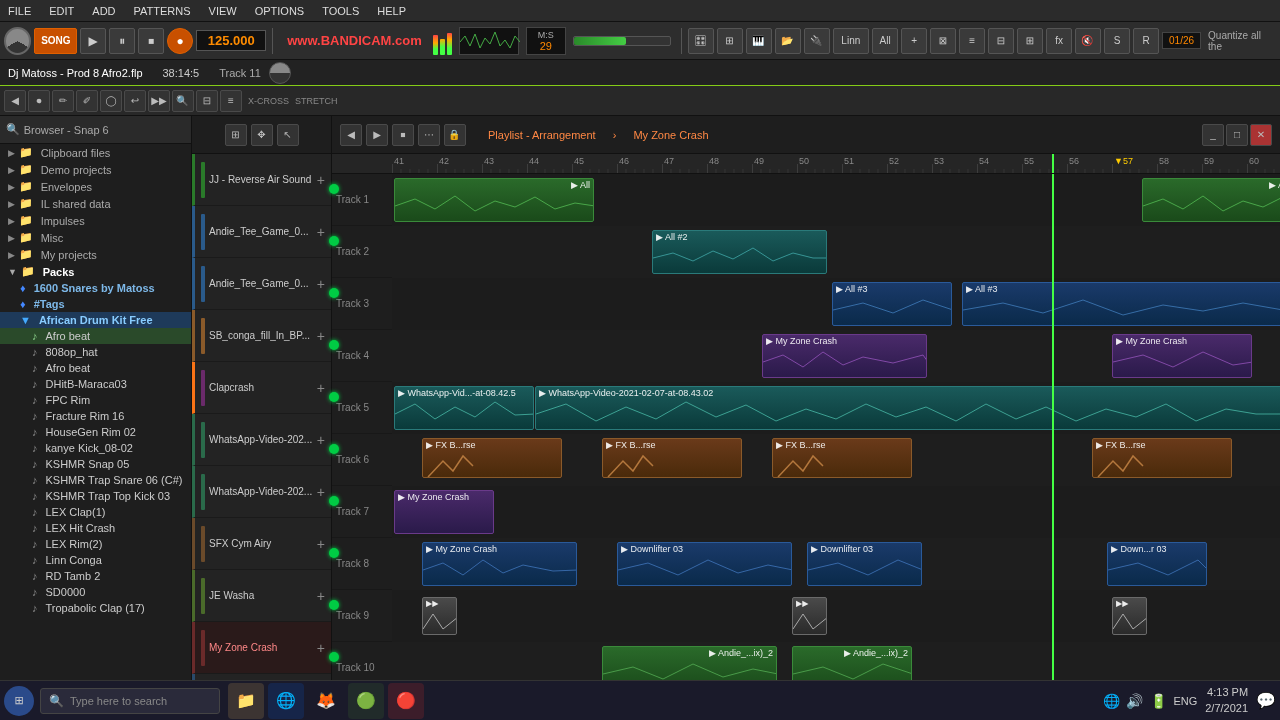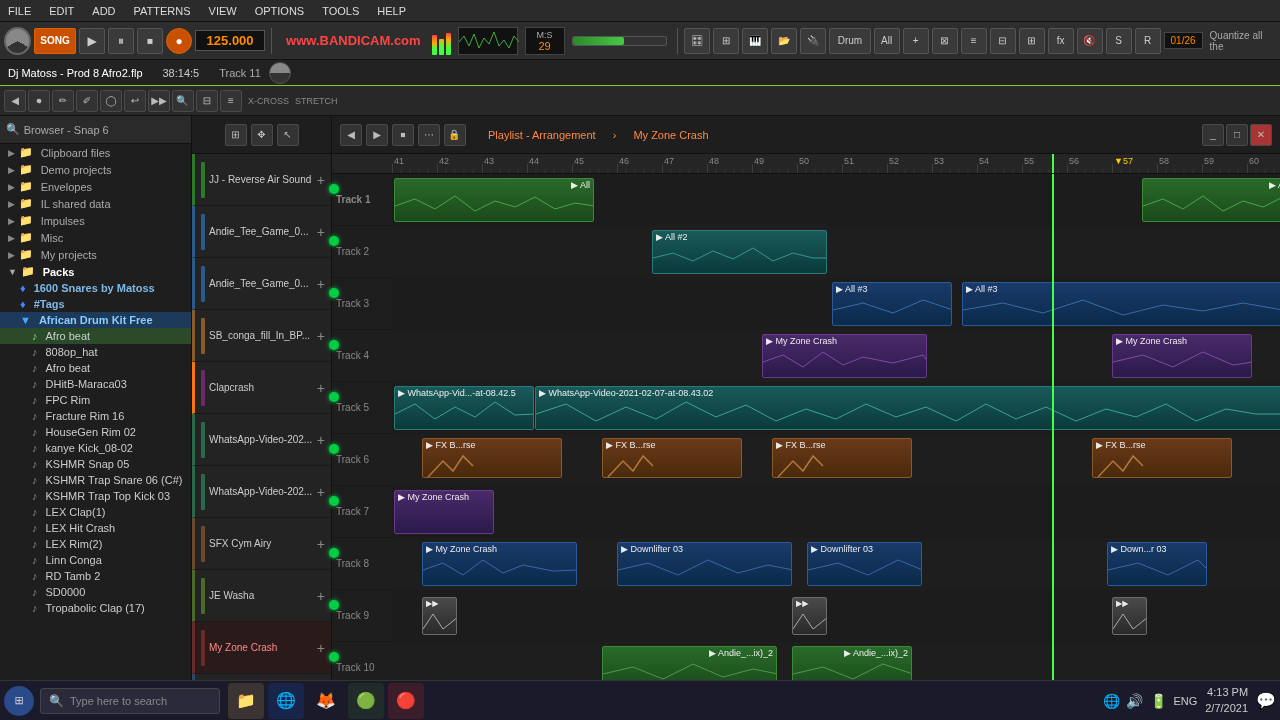--- a/index.html
+++ b/index.html
@@ -142,21 +142,21 @@
     <div style="width:55%;height:100%;background:linear-gradient(90deg,#2a8a2a,#44cc44);border-radius:2px;"></div>
   </div>
   <div class="tb-separator"></div>
 
   <div class="tb-btn" title="Mixer">🎛</div>
   <div class="tb-btn" title="Channel Rack">⊞</div>
   <div class="tb-btn" title="Piano Roll">🎹</div>
   <div class="tb-btn" title="Browser">📂</div>
   <div class="tb-btn" title="Plugin">🔌</div>
 
-  <div class="tb-btn" style="padding:0 8px;font-size:10px;">Drum</div>
+  <div class="tb-btn" style="padding:0 8px;font-size:10px;">Linn</div>
 
   <div class="tb-btn" style="padding:0 6px;font-size:10px;">All</div>
   <div class="tb-btn">+</div>
 
   <div class="tb-btn">⊠</div>
   <div class="tb-btn">≡</div>
   <div class="tb-btn">⊟</div>
   <div class="tb-btn">⊞</div>
   <div class="tb-btn">fx</div>
   <div class="tb-btn">🔇</div>
@@ -453,21 +453,21 @@
         <text x="812" y="10" fill="#888" font-size="9">59</text>
         <text x="857" y="10" fill="#888" font-size="9">60</text>
       </svg>
     </div>
 
     <div id="arr-content" style="overflow-y:auto;overflow-x:hidden;">
 
       <div style="position:absolute;left:calc(60px + 660px);top:0;bottom:0;width:2px;background:#44ff44;z-index:10;pointer-events:none;"></div>
 
       <div class="arr-track-row" style="height:52px;">
-        <div class="arr-track-label" style="width:60px;font-size:10px;color:#888;padding-left:4px;flex-shrink:0;font-weight:bold;">Track 1</div>
+        <div class="arr-track-label" style="width:60px;font-size:10px;color:#888;padding-left:4px;flex-shrink:0;">Track 1</div>
         <div style="flex:1;position:relative;height:52px;background:#1c1c1c;">
           <div class="clip green" style="left:2px;width:200px;">
             <div class="clip-label">▶ All</div>
             <svg class="waveform-svg">
                 <polyline points="0,15 20,8 40,18 60,5 80,20 100,10 120,16 140,6 160,18 180,12 200,15" stroke="rgba(100,220,100,0.6)" stroke-width="1" fill="none"></polyline>
               </svg>
           </div>
           <div class="clip green" style="left:750px;width:150px;">
             <div class="clip-label">▶ All</div>
             <svg class="waveform-svg">

